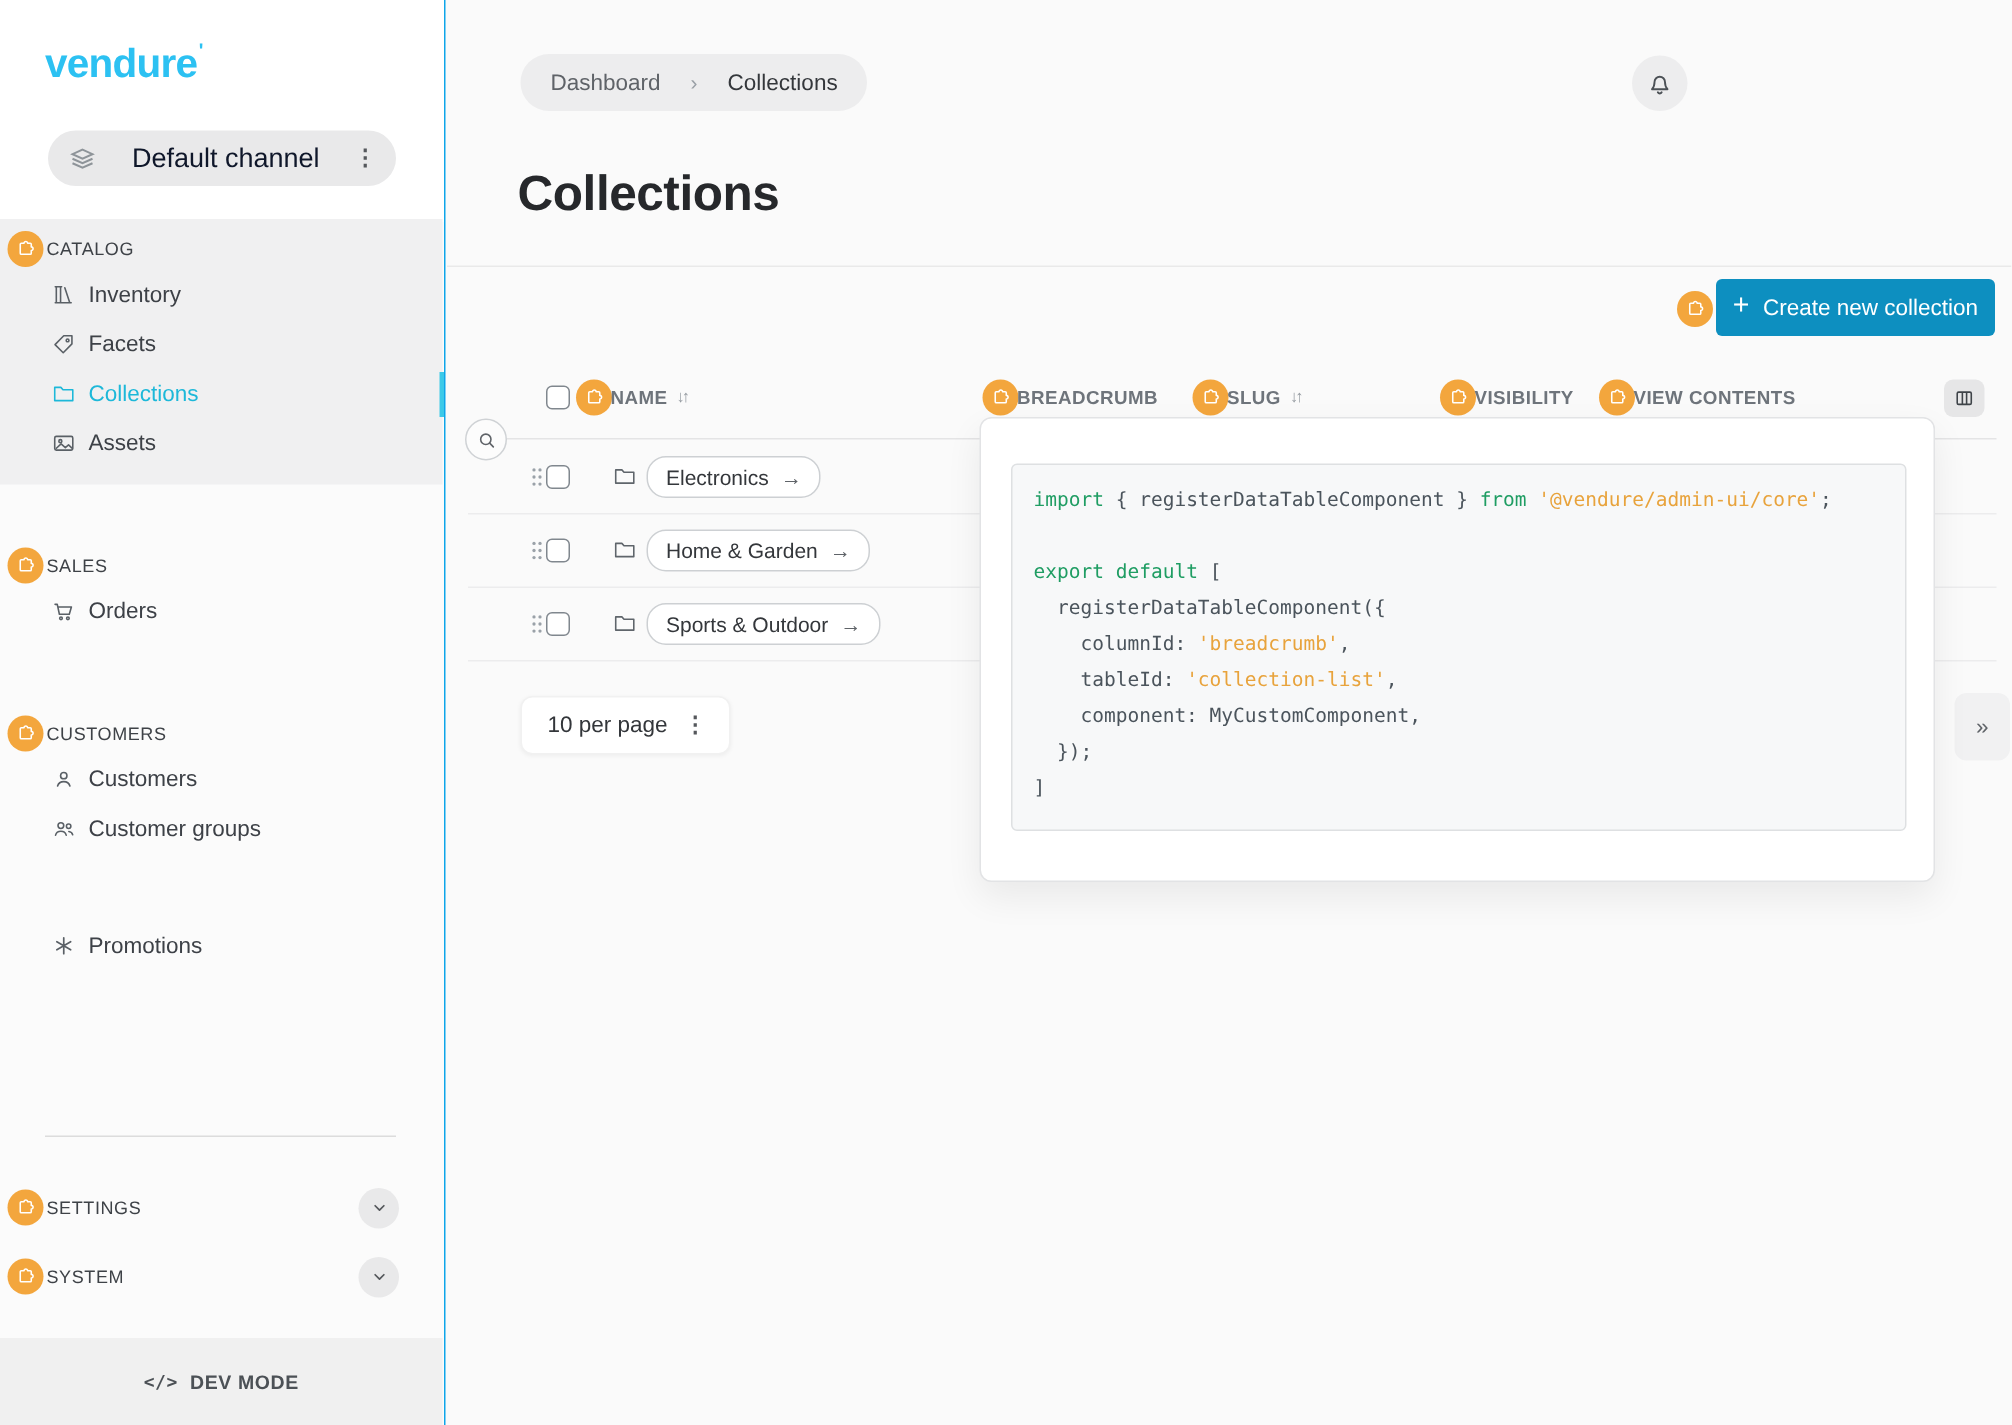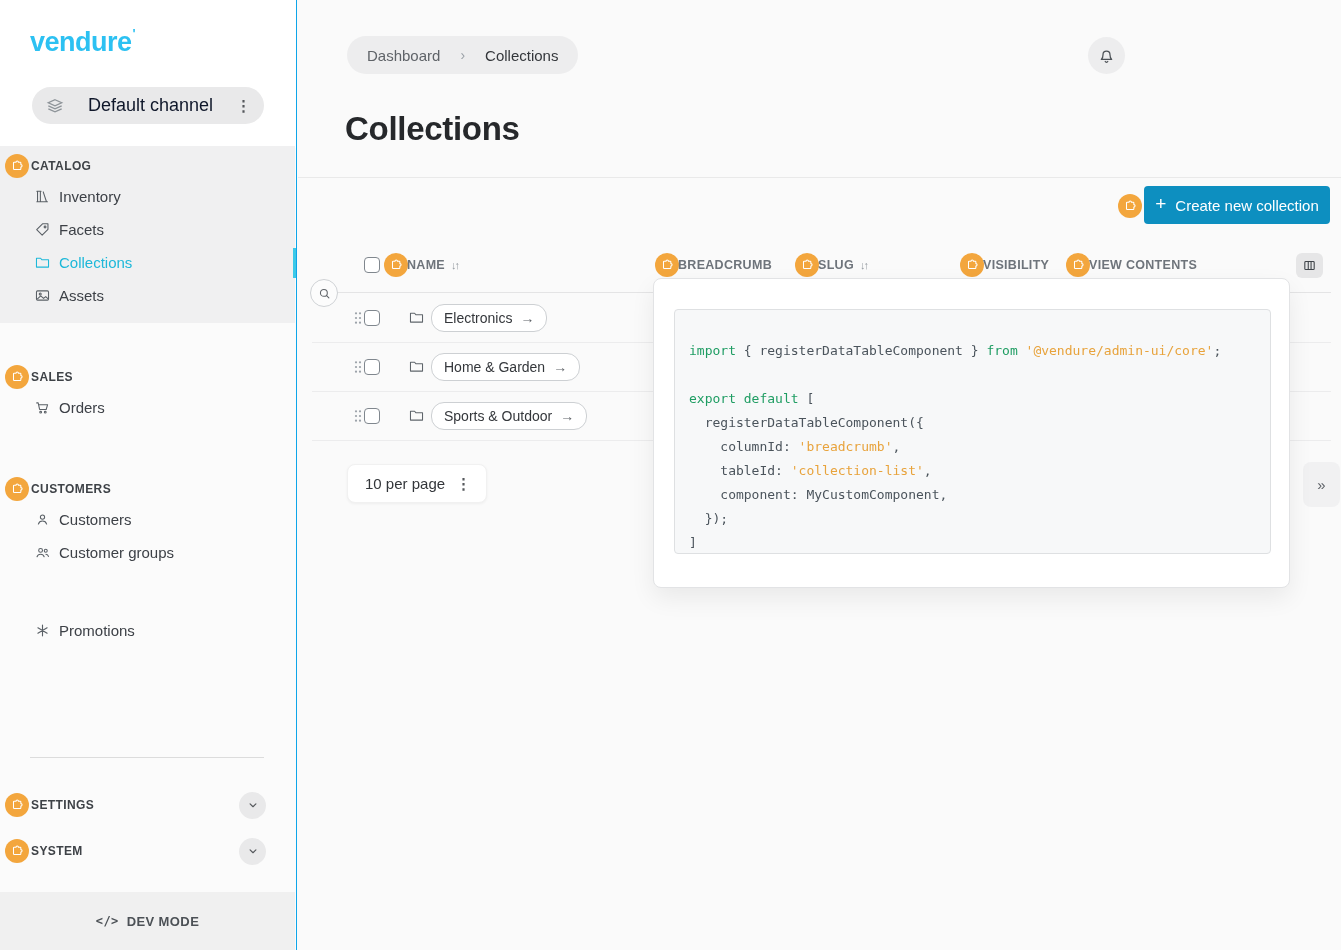--- a/index.html
+++ b/index.html
@@ -23,21 +23,21 @@
   .channel .lay{width:20px;height:20px;color:#8e9499}
   .channel-label{flex:1;text-align:center;font-size:18px;color:#0f172a}
   .kebab{color:#55585c;font-size:15px;font-weight:bold;line-height:1}
 
   .nav-section{position:absolute;left:0;right:1px}
   .nav-block{background:#f0f0f1;height:177px}
   .nav-sec-head{display:flex;align-items:center;height:28px;padding-top:6px}
   .badge{width:24px;height:24px;border-radius:50%;background:var(--orange);display:flex;align-items:center;justify-content:center;flex:none}
   .badge svg{width:14px;height:14px}
   .nav-sec-head .badge{margin-left:5px}
-  .sec-label{font-size:12px;font-weight:700;color:#3e4247;letter-spacing:.4px;margin-left:2px}
+  .sec-label{font-size:12px;font-weight:400;color:#3e4247;letter-spacing:.4px;margin-left:2px}
   .nav-item{display:flex;align-items:center;height:33px;padding-left:34px;font-size:15px;color:#3d4147;cursor:pointer}
   .nav-ico{width:17px;height:17px;margin-right:8px;color:#5a6066;display:flex}
   .nav-ico svg{width:17px;height:17px}
   .nav-item.active{color:var(--cyan)}
   .nav-item.active .nav-ico{color:var(--cyan)}
   .active-bar{position:absolute;right:0;top:248px;width:3px;height:30px;background:#3cc9e8}
 
   .side-divider{position:absolute;left:30px;right:32px;top:757px;border-top:1px solid #dcdcdc}
   .nav-collapsed{position:absolute;left:0;right:0;height:30px;display:flex;align-items:center;cursor:pointer}
   .nav-collapsed .badge{margin-left:5px}
@@ -86,21 +86,21 @@
   .rcheck{margin-left:2px}
   .folder-ico{margin-left:28px;color:#5f656b;display:flex}
   .folder-ico svg{width:17px;height:17px}
   .row-pill{margin-left:6px;height:26px;border:1px solid #cdd0d3;border-radius:13px;background:#fff;display:flex;align-items:center;padding:0 12px;gap:8px;font-size:14px;color:#34373b;cursor:pointer}
   .row-pill .arr{color:#5f6368;font-size:14px}
 
   .perpage-btn{position:absolute;left:49px;top:464px;height:39px;padding:0 15px 0 17px;background:#fff;border:1px solid #f1f1f1;border-radius:8px;box-shadow:0 1px 3px rgba(0,0,0,.05);display:flex;align-items:center;gap:11px;font-size:15px;color:#33363a;font-family:inherit;cursor:pointer}
   .next-btn{position:absolute;left:1005px;top:462px;width:37px;height:45px;background:#f1f1f2;border:none;border-radius:8px;color:#5f6368;font-size:15px;cursor:pointer}
 
   .popover{position:absolute;left:355px;top:278px;width:637px;height:310px;background:#fff;border:1px solid #e2e3e5;border-radius:8px;box-shadow:0 10px 24px rgba(0,0,0,.07);z-index:5;box-sizing:border-box}
-  .codeblock{position:absolute;left:20px;top:30px;right:18px;bottom:33px;background:#f7f8f9;border:1px solid #dee0e2;border-radius:4px;padding:29px 0 0 14px;box-sizing:border-box;overflow:hidden}
+  .codeblock{position:absolute;left:20px;top:30px;right:18px;bottom:33px;background:#f7f8f9;border:1px solid #dee0e2;border-radius:4px;padding:12px 0 0 14px;box-sizing:border-box;overflow:hidden}
   .cl{font-family:"DejaVu Sans Mono",monospace;font-size:13px;line-height:24px;white-space:pre;color:var(--pl)}
   .c-kw{color:var(--kw)} .c-str{color:var(--str)} .c-pl{color:var(--pl)}
 </style>
 </head>
 <body>
 
 <aside class="sidebar">
   <div class="side-top"></div>
   <div class="logo">vendure</div>
 

